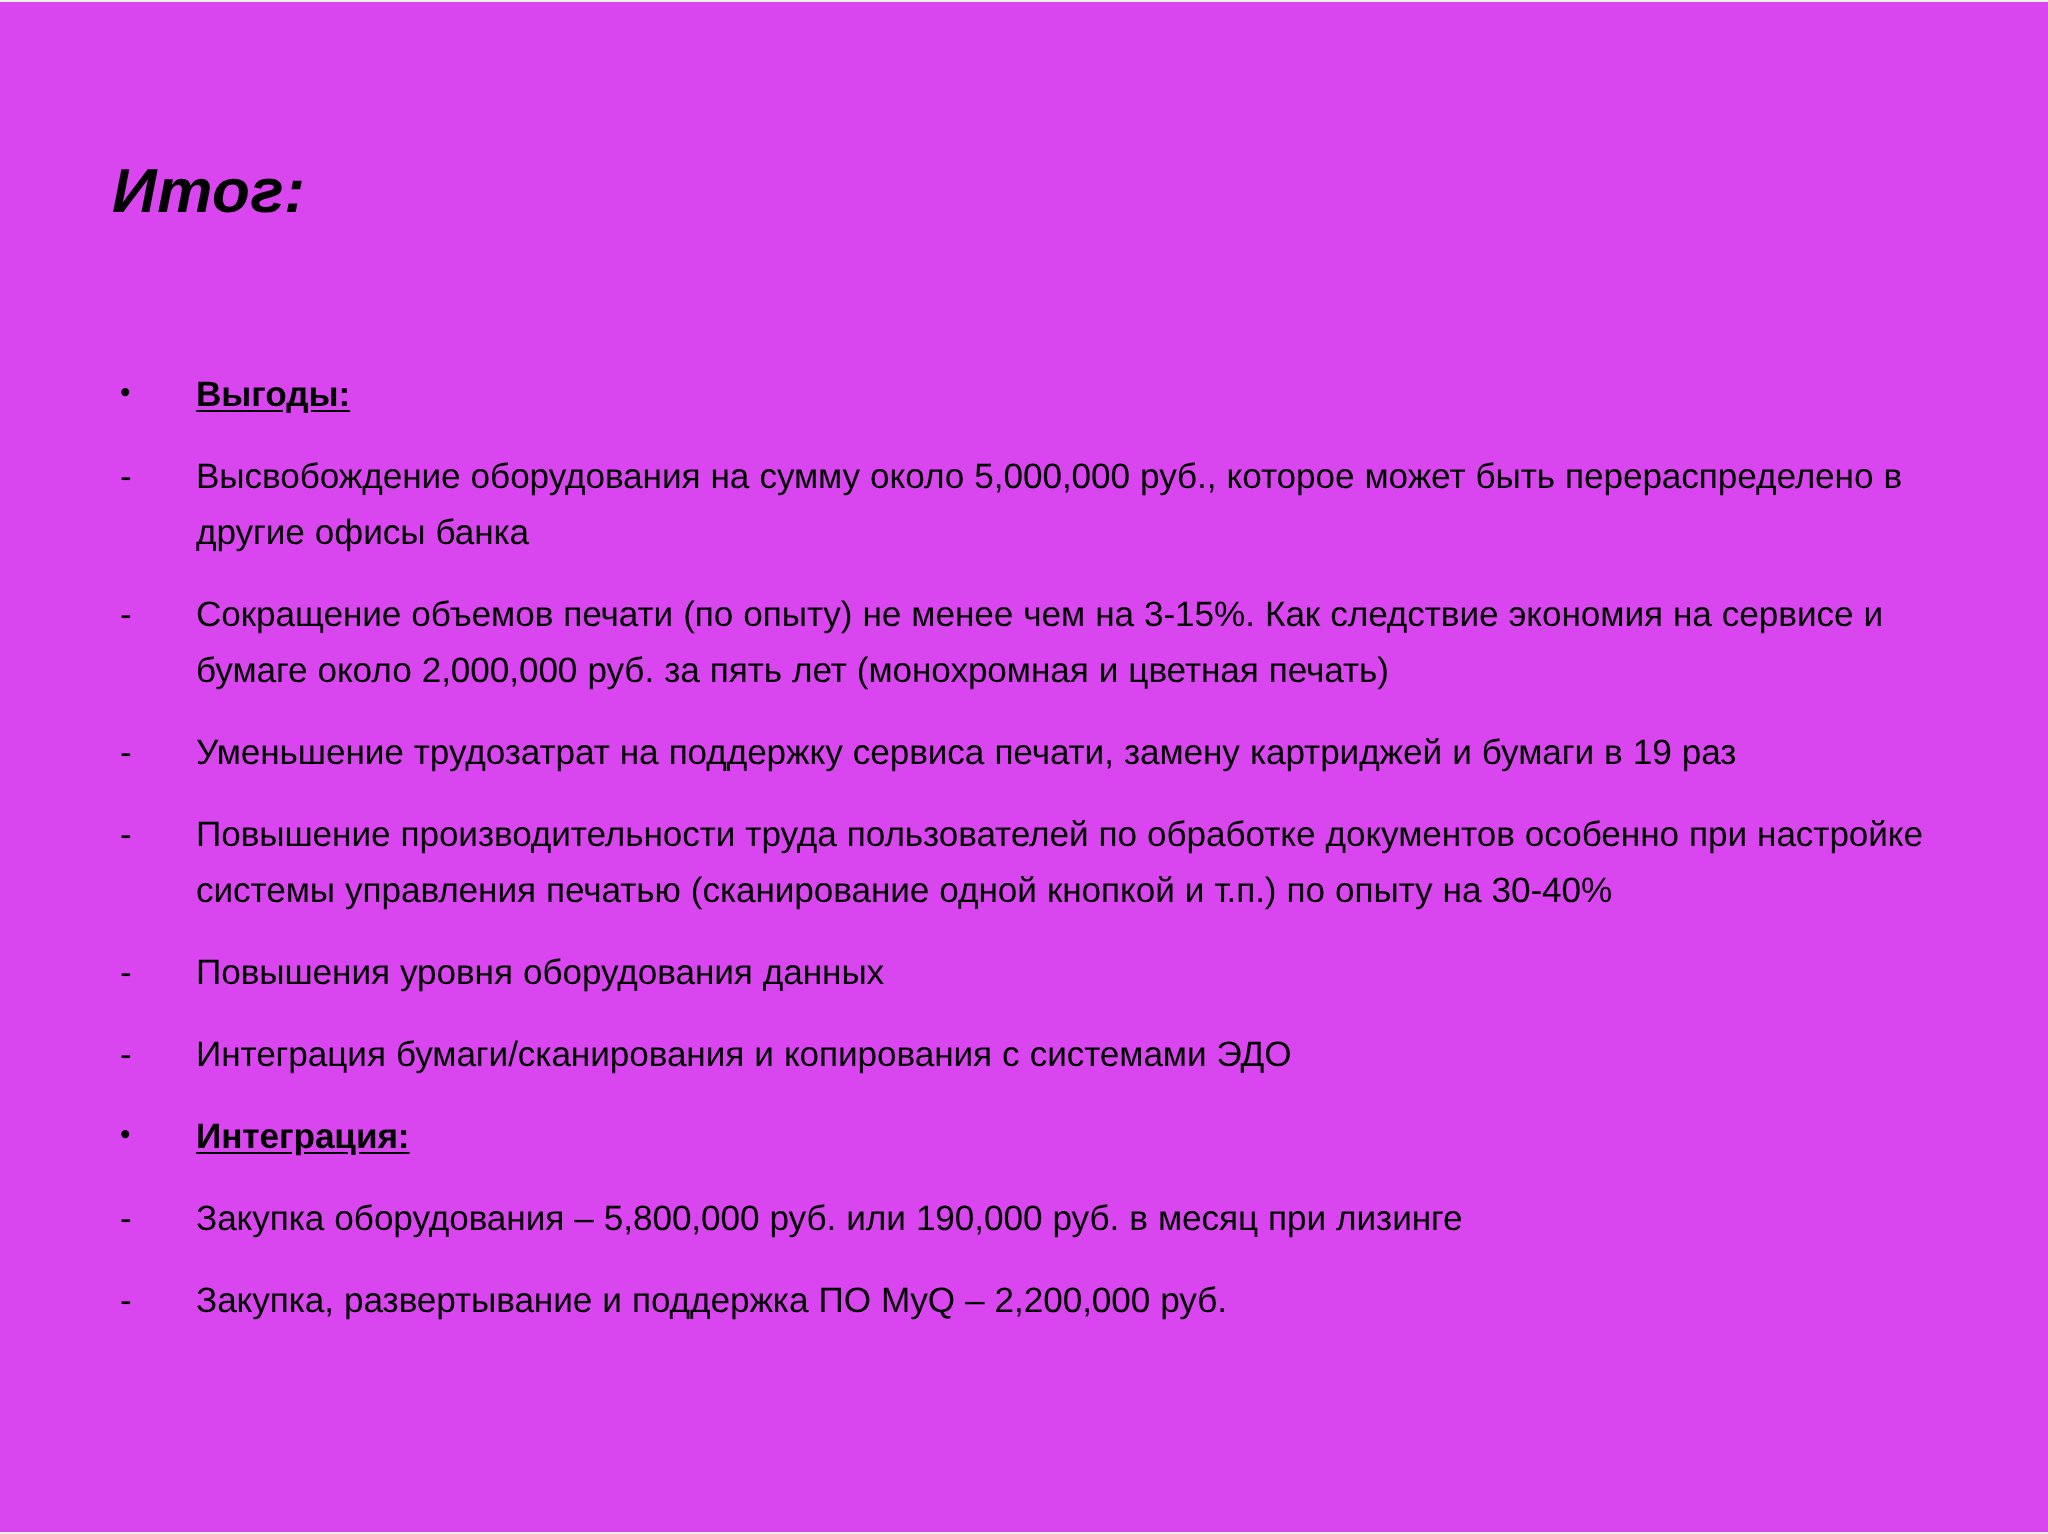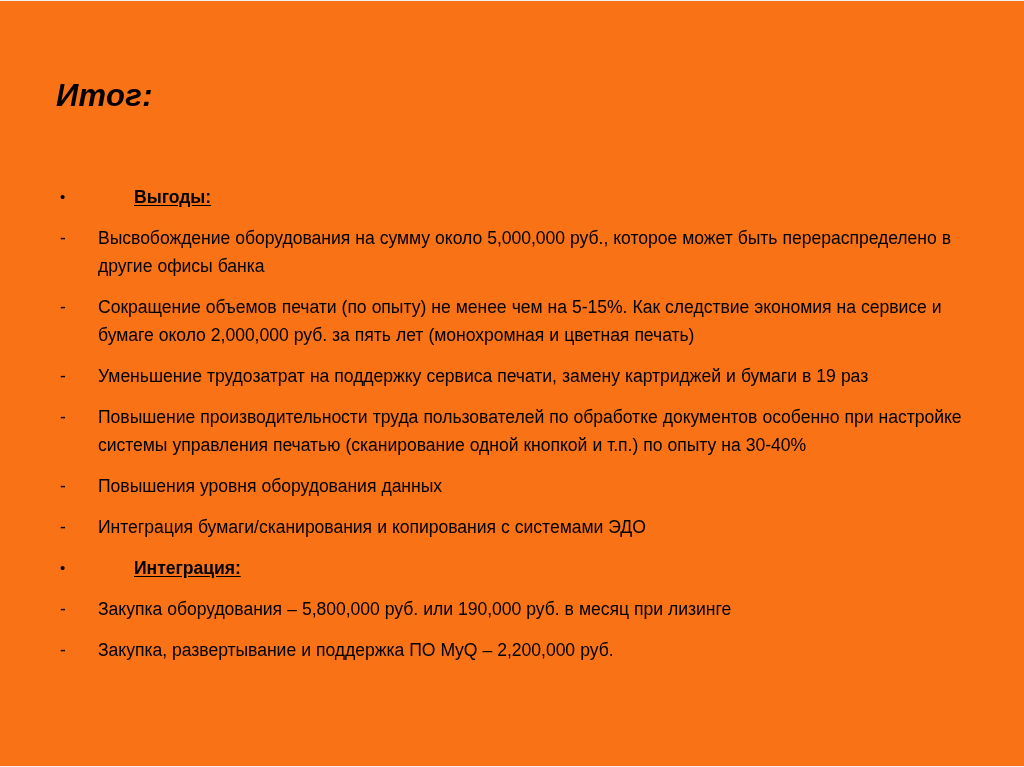--- a/index.html
+++ b/index.html
@@ -12,21 +12,21 @@
     height: 767px;
     background: #ffffff;
     font-family: "Liberation Sans", "DejaVu Sans", sans-serif;
     color: #000000;
     overflow: hidden;
     position: relative;
   }
   .slide {
     position: absolute;
     inset: 0;
-    background: #f97316;
+    background: #d946ef;
     border-top: 1px solid #f2f2f4;
     border-bottom: 1px solid #f2f2f4;
     box-sizing: border-box;
   }
   .slide-title {
     position: absolute;
     left: 56px;
     top: 76px;
     font-size: 31px;
     font-weight: bold;
@@ -72,21 +72,20 @@
     font-size: 17.6px;
     line-height: 28px;
     color: #000000;
     letter-spacing: -0.05px;
     word-spacing: 0.2px;
   }
   .li.heading .li-text {
     font-weight: bold;
     text-decoration: underline;
     text-underline-offset: 2px;
-    margin-left: 36px;
   }
   .li.heading {
     margin-bottom: 13px;
   }
 </style>
 </head>
 <body>
 
 <div class="slide">
 
@@ -96,21 +95,21 @@
       <div class="li heading bullet">
         <span class="marker">•</span>
         <span class="li-text">Выгоды:</span>
       </div>
       <div class="li dash">
         <span class="marker">-</span>
         <span class="li-text">Высвобождение оборудования на сумму около 5,000,000 руб., которое может быть перераспределено в другие офисы банка</span>
       </div>
       <div class="li dash">
         <span class="marker">-</span>
-        <span class="li-text">Сокращение объемов печати (по опыту) не менее чем на 5-15%. Как следствие экономия на сервисе и бумаге около 2,000,000 руб. за пять лет (монохромная и цветная печать)</span>
+        <span class="li-text">Сокращение объемов печати (по опыту) не менее чем на 3-15%. Как следствие экономия на сервисе и бумаге около 2,000,000 руб. за пять лет (монохромная и цветная печать)</span>
       </div>
       <div class="li dash">
         <span class="marker">-</span>
         <span class="li-text">Уменьшение трудозатрат на поддержку сервиса печати, замену картриджей и бумаги в 19 раз</span>
       </div>
       <div class="li dash">
         <span class="marker">-</span>
         <span class="li-text">Повышение производительности труда пользователей по обработке документов особенно при настройке системы управления печатью (сканирование одной кнопкой и т.п.) по опыту на 30-40%</span>
       </div>
       <div class="li dash">

